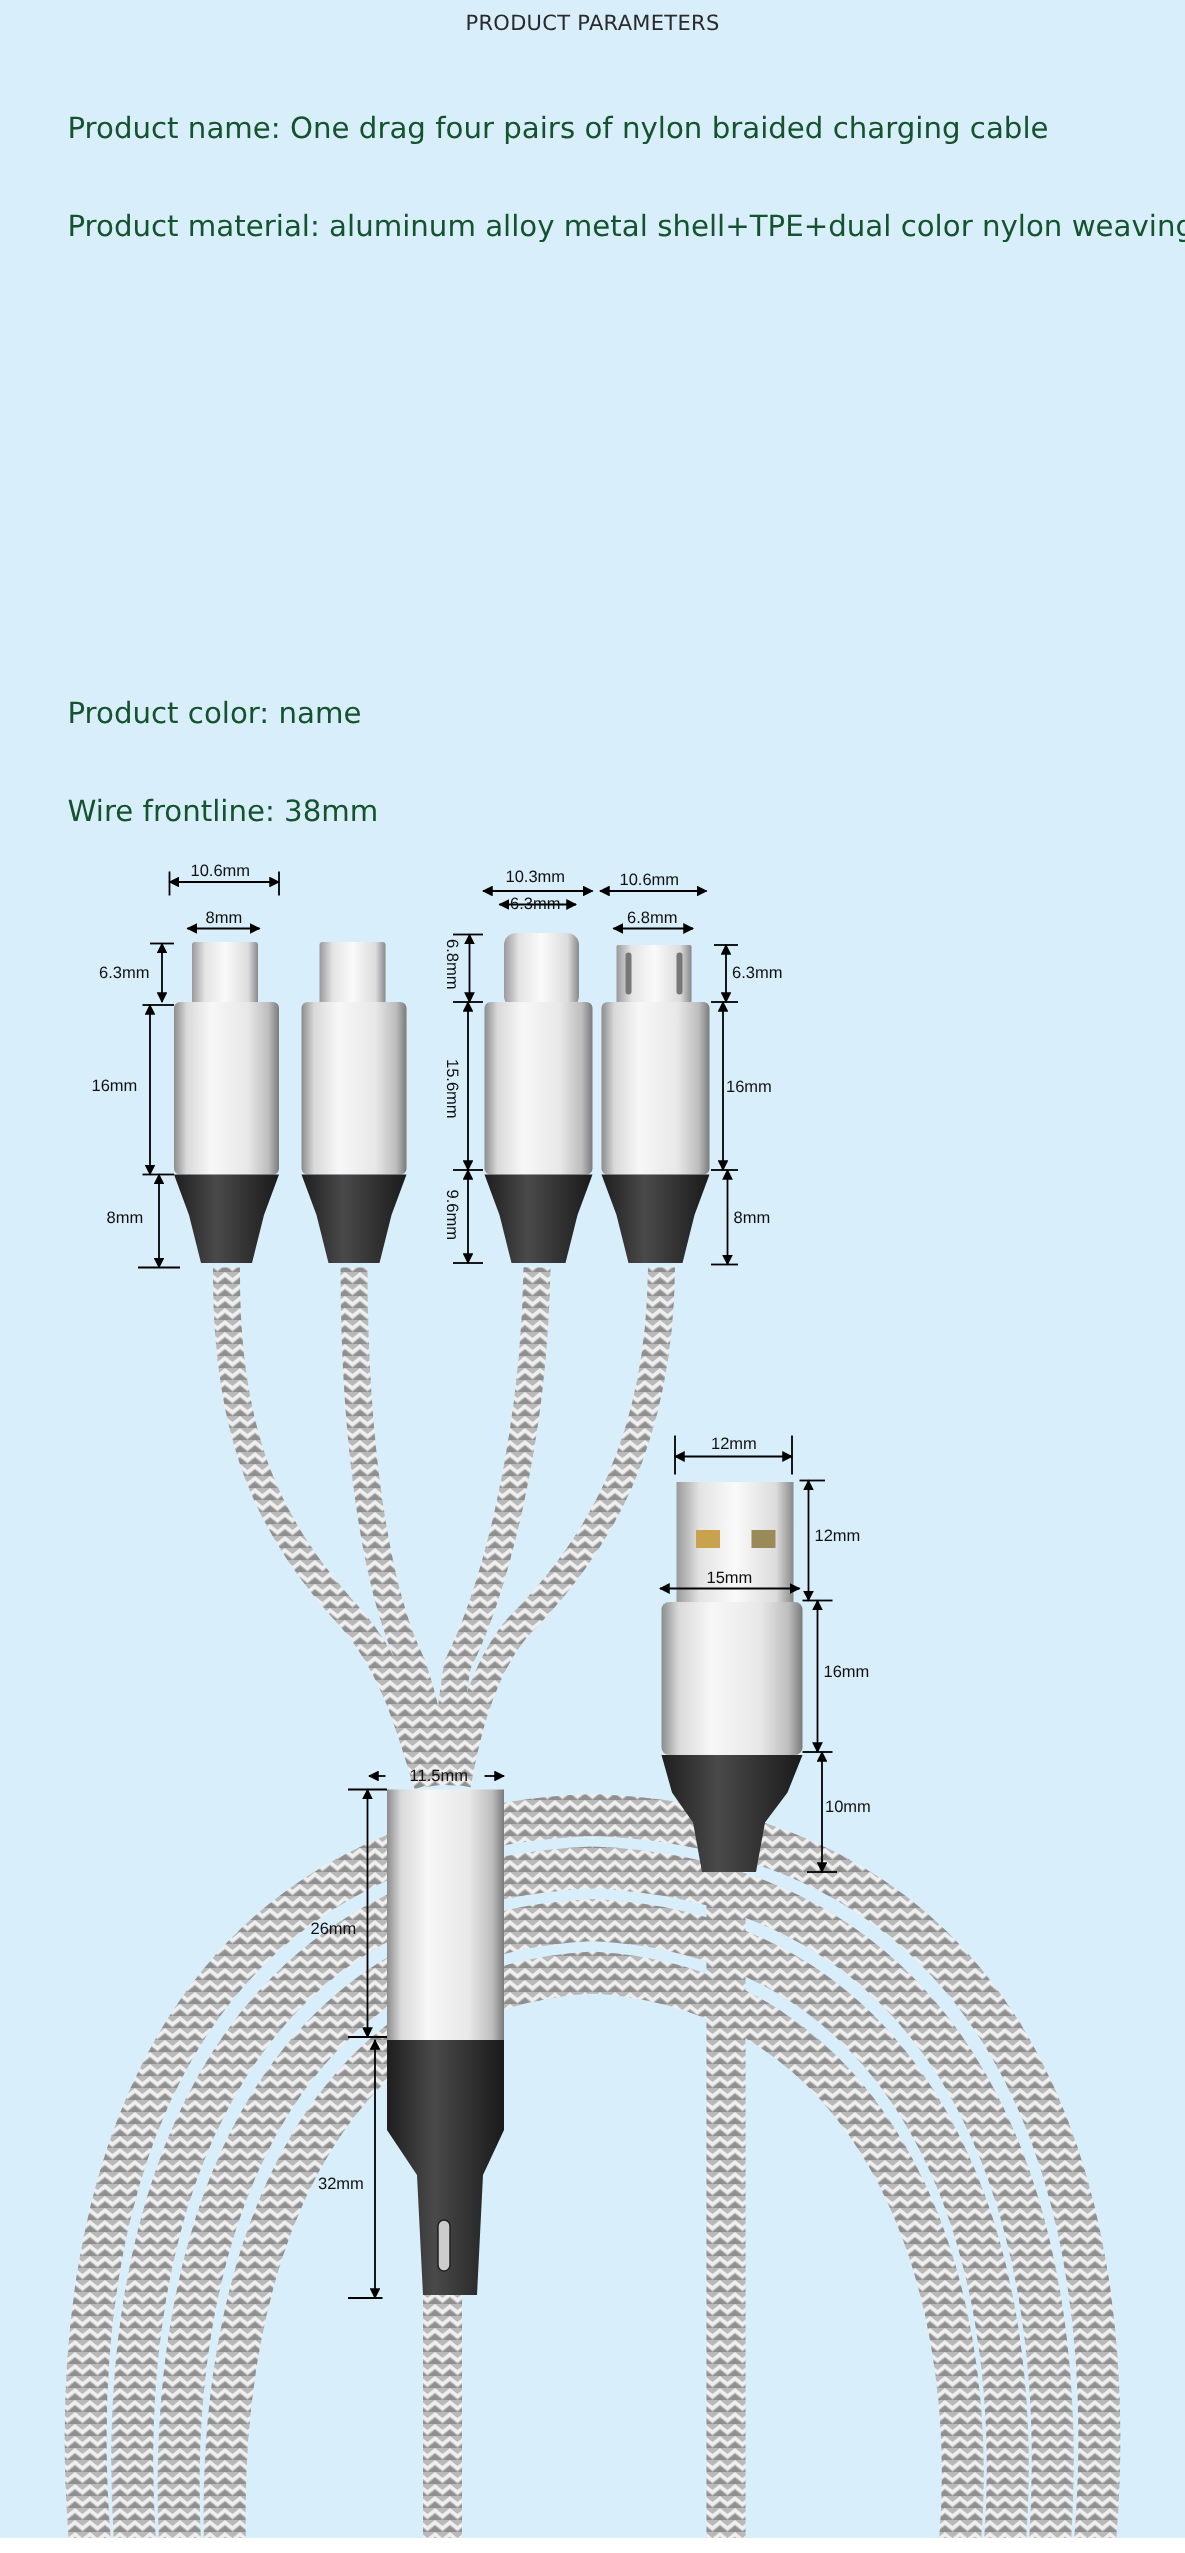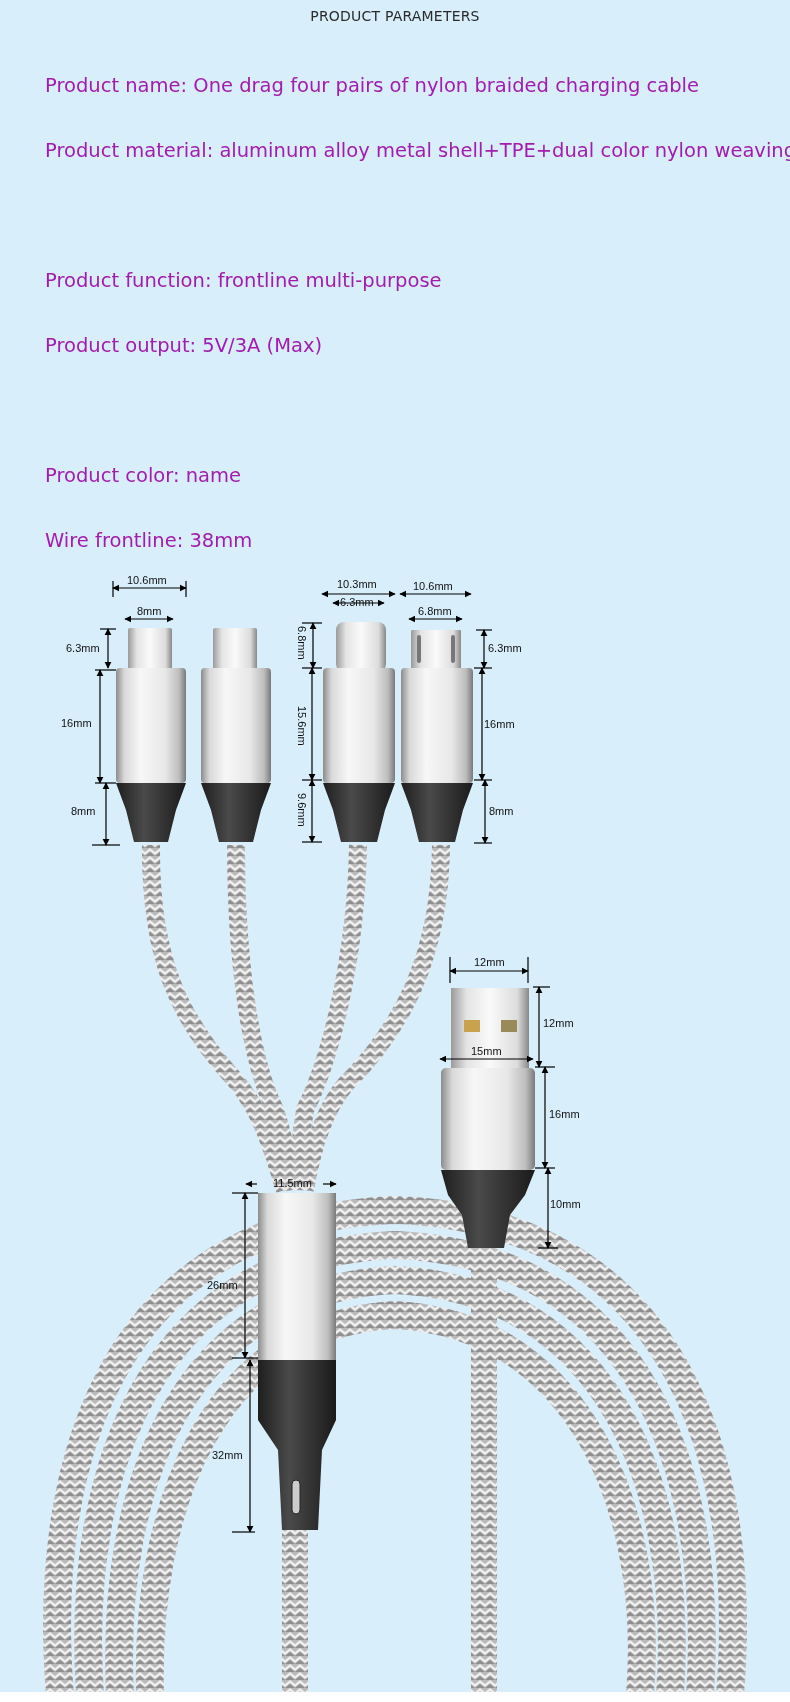--- a/index.html
+++ b/index.html
@@ -9,37 +9,35 @@
     font-family: "DejaVu Sans", sans-serif;
     position: relative;
   }
   .page { position: absolute; inset: 0; }
   .subtitle {
     position: absolute; top: 8px; left: 0; width: 790px;
     text-align: center; font-size: 14px; color: #2a2a2a;
     letter-spacing: 0.2px;
   }
   .param {
-    position: absolute; left: 45px; font-size: 19.5px; color: #a21caf;
+    position: absolute; left: 45px; font-size: 19.5px; color: #14532d;
     white-space: nowrap;
   }
   svg.illus { position: absolute; left: 0; top: 0; }
   .dimlbl { font-family: "Liberation Sans", sans-serif; font-size: 11px; fill: #111; }
   .bottom-strip { position: absolute; left: 0; top: 1692px; width: 790px; height: 10px; background: #ffffff; }
 </style>
 </head>
 <body>
 
 <div class="page">
   <div class="subtitle">PRODUCT PARAMETERS</div>
 
   <div class="param" style="top:74px">Product name: One drag four pairs of nylon braided charging cable</div>
   <div class="param" style="top:139px">Product material: aluminum alloy metal shell+TPE+dual color nylon weaving</div>
-  <div class="param" style="top:269px">Product function: frontline multi-purpose</div>
-  <div class="param" style="top:334px">Product output: 5V/3A (Max)</div>
   <div class="param" style="top:464px">Product color: name</div>
   <div class="param" style="top:529px">Wire frontline: 38mm</div>
 
   <svg class="illus" width="790" height="1702" viewBox="0 0 790 1702">
     <defs>
       <pattern id="braid" width="10" height="8" patternUnits="userSpaceOnUse">
         <rect width="10" height="8" fill="#b9b9b9"></rect>
         <path d="M0 0 L5 4 L10 0 L10 3 L5 7 L0 3Z" fill="#efefef"></path>
         <path d="M0 4 L5 8 L0 8Z M10 4 L10 8 L5 8Z" fill="#8f8f8f"></path>
       </pattern>

